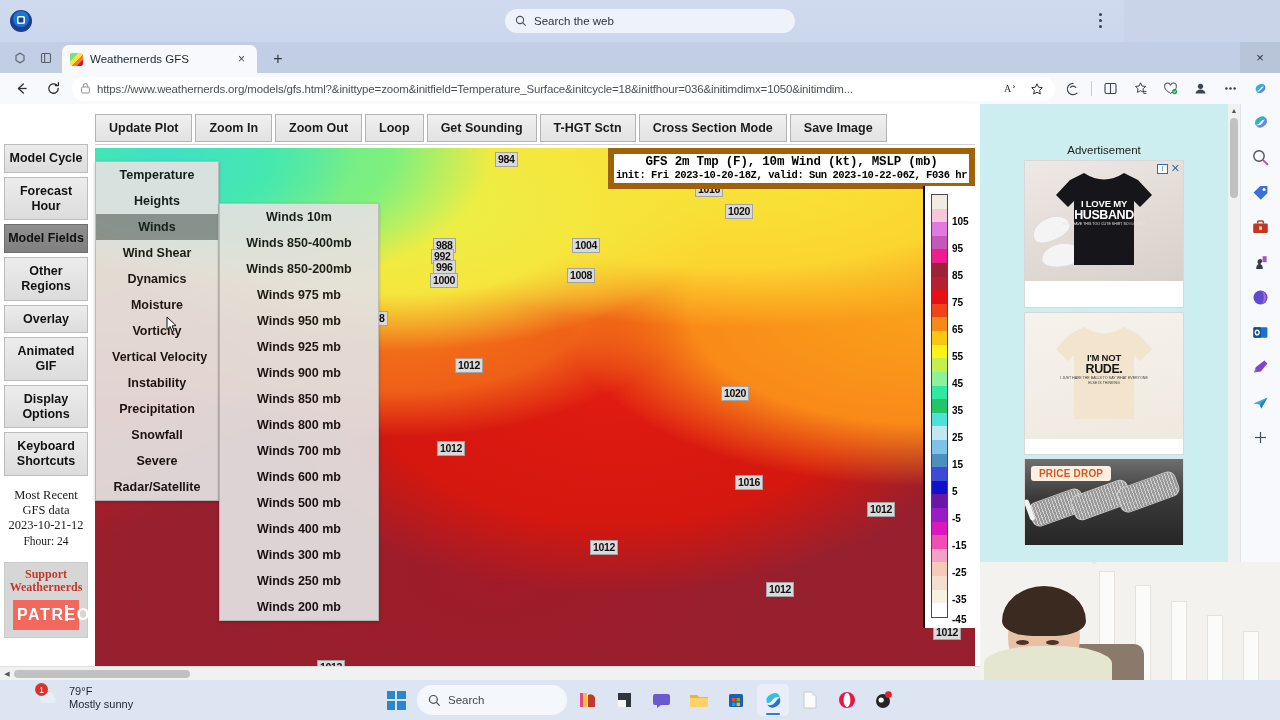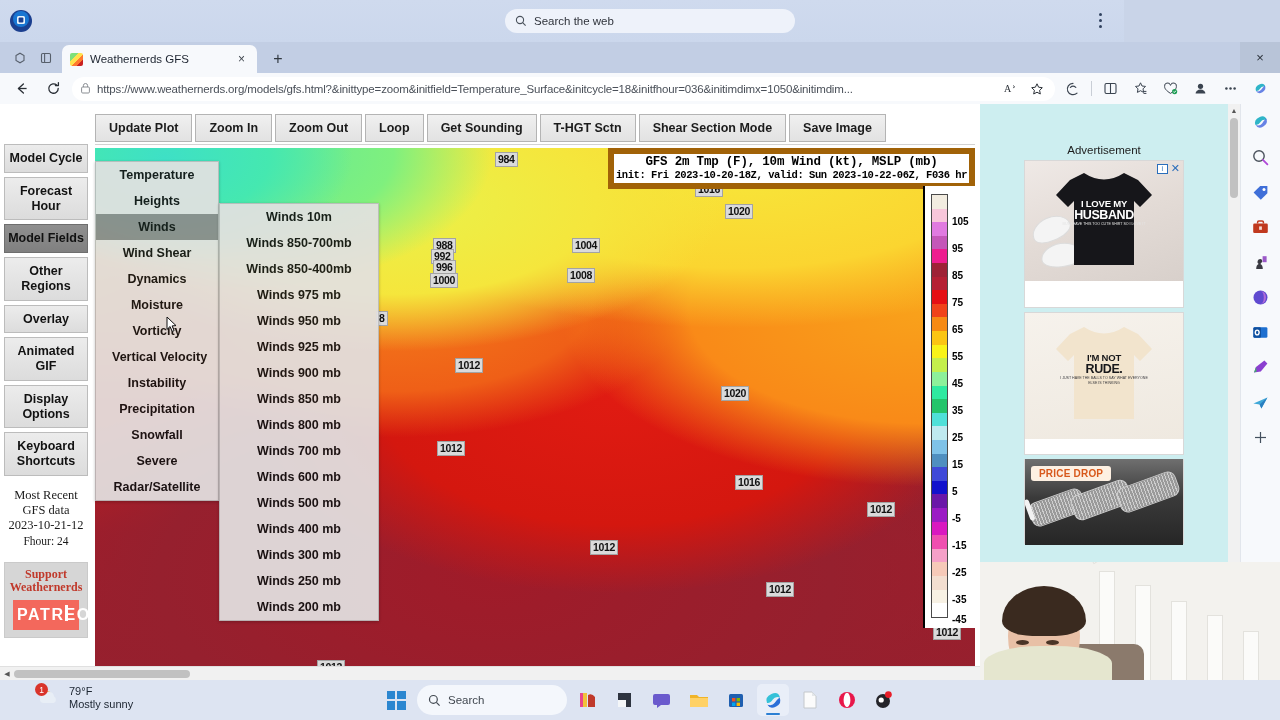--- a/index.html
+++ b/index.html
@@ -602,21 +602,21 @@
 
 <div class="page">
 
   <div class="app-toolbar">
     <div class="app-btn">Update Plot</div>
     <div class="app-btn">Zoom In</div>
     <div class="app-btn">Zoom Out</div>
     <div class="app-btn">Loop</div>
     <div class="app-btn">Get Sounding</div>
     <div class="app-btn">T-HGT Sctn</div>
-    <div class="app-btn">Shear Section Mode</div>
+    <div class="app-btn">Cross Section Mode</div>
     <div class="app-btn">Save Image</div>
   </div>
   <div class="toolbar-rule"></div>
 
   <div class="leftnav">
     <div class="nav-item">Model Cycle</div>
     <div class="nav-item">Forecast Hour</div>
     <div class="nav-item active">Model Fields</div>
     <div class="nav-item">Other Regions</div>
     <div class="nav-item">Overlay</div>
@@ -922,22 +922,22 @@
     <div class="menu-item">Vertical Velocity</div>
     <div class="menu-item">Instability</div>
     <div class="menu-item">Precipitation</div>
     <div class="menu-item">Snowfall</div>
     <div class="menu-item">Severe</div>
     <div class="menu-item">Radar/Satellite</div>
   </div>
 
   <div class="menu menu-winds">
     <div class="menu-item">Winds 10m</div>
-    <div class="menu-item">Winds 850-700mb</div>
     <div class="menu-item">Winds 850-400mb</div>
+    <div class="menu-item">Winds 850-200mb</div>
     <div class="menu-item">Winds 975 mb</div>
     <div class="menu-item">Winds 950 mb</div>
     <div class="menu-item">Winds 925 mb</div>
     <div class="menu-item">Winds 900 mb</div>
     <div class="menu-item">Winds 850 mb</div>
     <div class="menu-item">Winds 800 mb</div>
     <div class="menu-item">Winds 700 mb</div>
     <div class="menu-item">Winds 600 mb</div>
     <div class="menu-item">Winds 500 mb</div>
     <div class="menu-item">Winds 400 mb</div>

